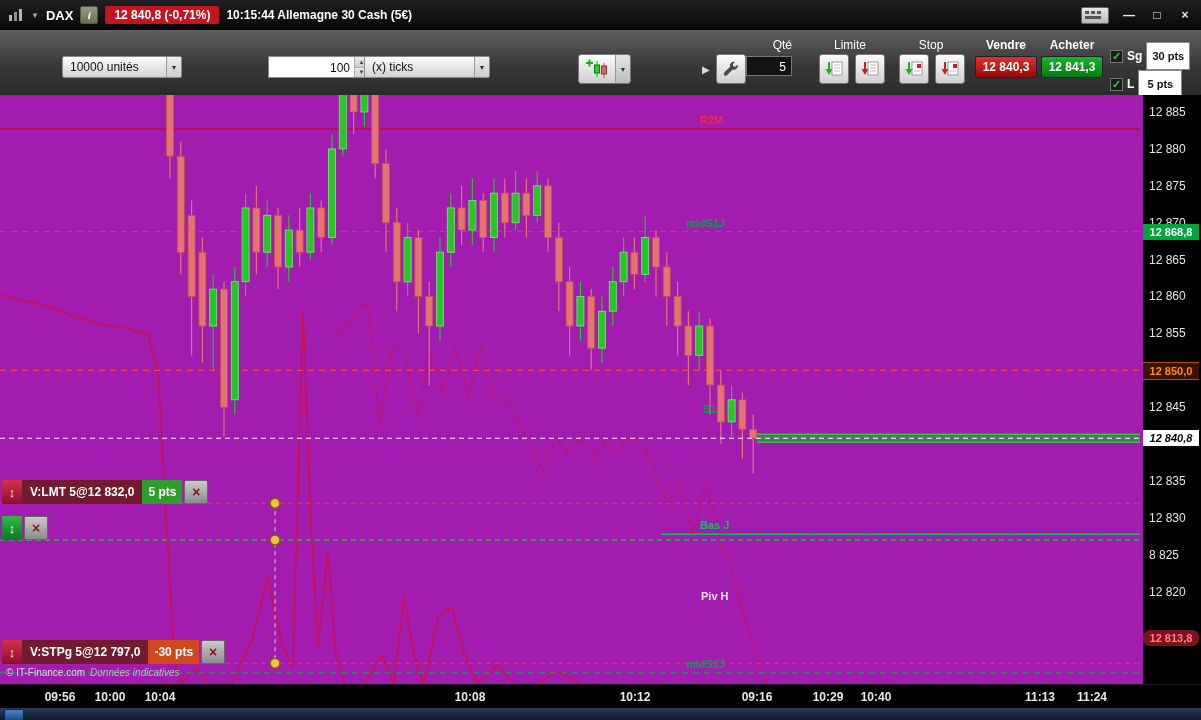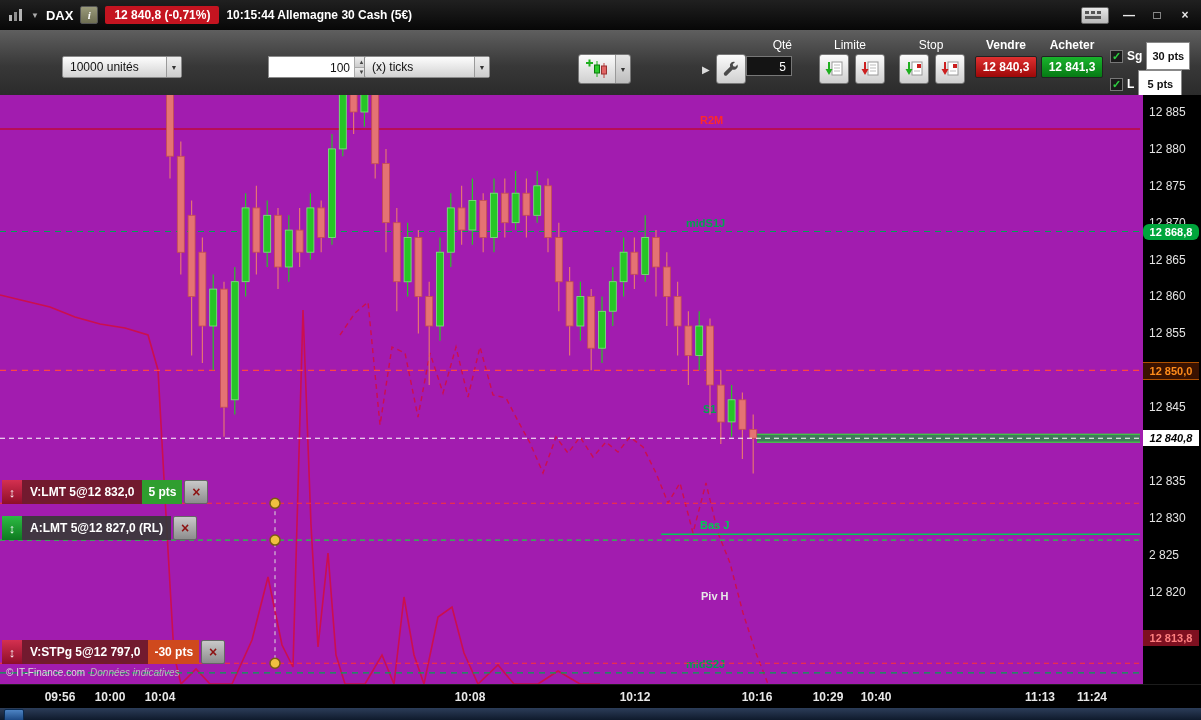--- a/index.html
+++ b/index.html
@@ -74,21 +74,21 @@
   .o-badge.green{background:#2f9e2f;}
   .o-badge.red{background:#cf491d;}
   .o-close{width:22px;margin-left:2px;display:flex;align-items:center;justify-content:center;
     background:linear-gradient(#c9c9c9,#8d8d8d);border:1px solid #666;color:#8d1212;font-size:14px;font-weight:bold;border-radius:2px;}
   .watermark{position:absolute;left:6px;top:572px;font-size:10px;color:#ddd;z-index:4;white-space:nowrap;}
   .watermark .note{color:#bbb;font-style:italic;margin-left:5px;}
   
   .price-axis{position:absolute;left:1143px;top:95px;width:58px;height:589px;background:#000;overflow:hidden;}
   .ptick{position:absolute;left:6px;font-size:12px;color:#e4e4e4;white-space:nowrap;}
   .pbadge{position:absolute;left:0;width:56px;height:16px;line-height:16px;font-size:11px;font-weight:bold;text-align:center;white-space:nowrap;}
-  .pbadge.green{background:#00a53c;color:#fff;border-radius:6px;}
+  .pbadge.green{background:#00a53c;color:#fff;}
   .pbadge.orange{background:#3a1200;color:#ff8c1a;border-top:1px solid #b05000;border-bottom:1px solid #b05000;}
   .pbadge.white{background:#fff;color:#000;font-style:italic;}
   .pbadge.red{background:#7e1020;color:#ff8080;}
   .time-axis{position:absolute;left:0;top:684px;width:1201px;height:24px;background:#000;border-top:1px solid #1c1c1c;}
   .ttick{position:absolute;top:5px;width:48px;text-align:center;font-size:12px;font-weight:bold;color:#e8e8e8;}
   
   .taskbar{position:absolute;left:0;top:708px;width:1201px;height:12px;background:linear-gradient(#2c3d59,#0f1a2c);display:flex;align-items:flex-start;padding:1px 4px;box-sizing:border-box;}
   .tb-app{width:18px;height:10px;background:linear-gradient(#4d84c4,#1d4a86);border-radius:2px 2px 0 0;border:1px solid #0a2a50;}
 </style>
 </head>
@@ -356,21 +356,20 @@
     </svg>
 
   <div class="order-label o-sell" style="top:385px;">
     <span class="o-icon sell">↕</span>
     <span class="o-text">V:LMT 5@12 832,0</span>
     <span class="o-badge green">5 pts</span>
     <span class="o-close">×</span>
   </div>
   <div class="order-label o-buy" style="top:421px;">
     <span class="o-icon buy">↕</span>
-    <span class="o-text">A:LMT 5@12 827,0 (RL)</span>
     <span class="o-close">×</span>
   </div>
   <div class="order-label o-sell" style="top:545px;">
     <span class="o-icon sell">↕</span>
     <span class="o-text">V:STPg 5@12 797,0</span>
     <span class="o-badge red">-30 pts</span>
     <span class="o-close">×</span>
   </div>
 
   <div class="watermark">
@@ -382,34 +381,34 @@
     <div class="ptick" style="top: 10px;">12 885</div>
     <div class="ptick" style="top: 47px;">12 880</div>
     <div class="ptick" style="top: 84px;">12 875</div>
     <div class="ptick" style="top: 121px;">12 870</div>
     <div class="ptick" style="top: 158px;">12 865</div>
     <div class="ptick" style="top: 194px;">12 860</div>
     <div class="ptick" style="top: 231px;">12 855</div>
     <div class="ptick" style="top: 305px;">12 845</div>
     <div class="ptick" style="top: 379px;">12 835</div>
     <div class="ptick" style="top: 416px;">12 830</div>
-    <div class="ptick" style="top: 453px;">2 825</div>
+    <div class="ptick" style="top: 453px;">8 825</div>
     <div class="ptick" style="top: 490px;">12 820</div>
     <div class="pbadge green" style="top: 129px;">12 868,8</div>
     <div class="pbadge orange" style="top: 267px;">12 850,0</div>
     <div class="pbadge white" style="top: 335px;">12 840,8</div>
-    <div class="pbadge red" style="top: 535px;">12 813,8</div>
+    <div class="pbadge red" style="top: 535px; border-radius: 7px;">12 813,8</div>
   </div>
 <div class="time-axis" id="time-axis">
     <div class="ttick" style="left: 36px;">09:56</div>
     <div class="ttick" style="left: 86px;">10:00</div>
     <div class="ttick" style="left: 136px;">10:04</div>
     <div class="ttick" style="left: 446px;">10:08</div>
     <div class="ttick" style="left: 611px;">10:12</div>
-    <div class="ttick" style="left: 733px;">10:16</div>
+    <div class="ttick" style="left: 733px;">09:16</div>
     <div class="ttick" style="left: 804px;">10:29</div>
     <div class="ttick" style="left: 852px;">10:40</div>
     <div class="ttick" style="left: 938px; margin-top: 45px;">11:00</div>
     <div class="ttick" style="left: 1016px;">11:13</div>
     <div class="ttick" style="left: 1068px;">11:24</div>
   </div>
 
 <div class="taskbar">
   <div class="tb-app"></div>
 </div>

